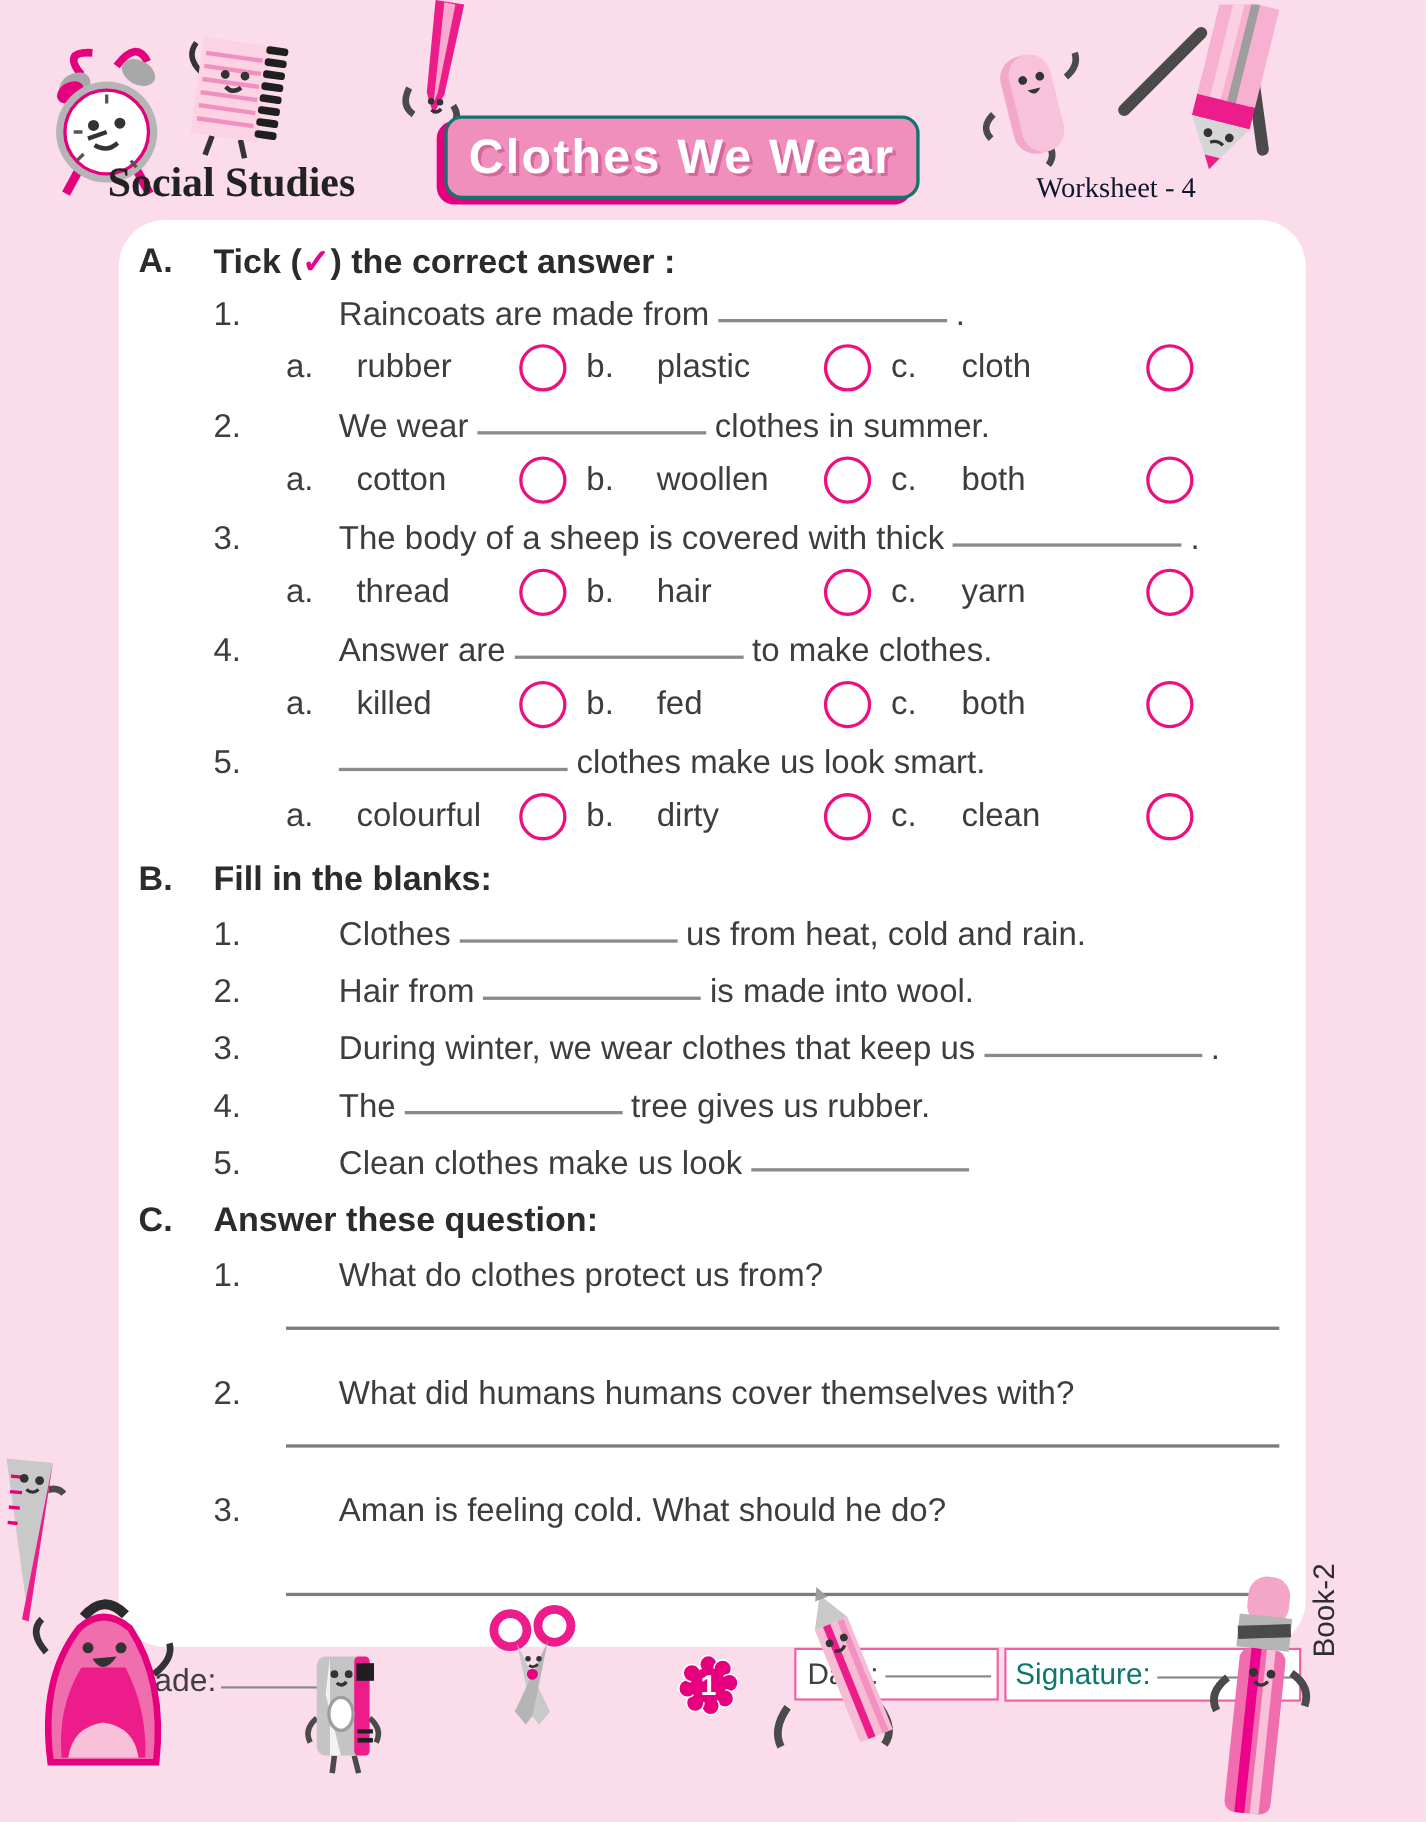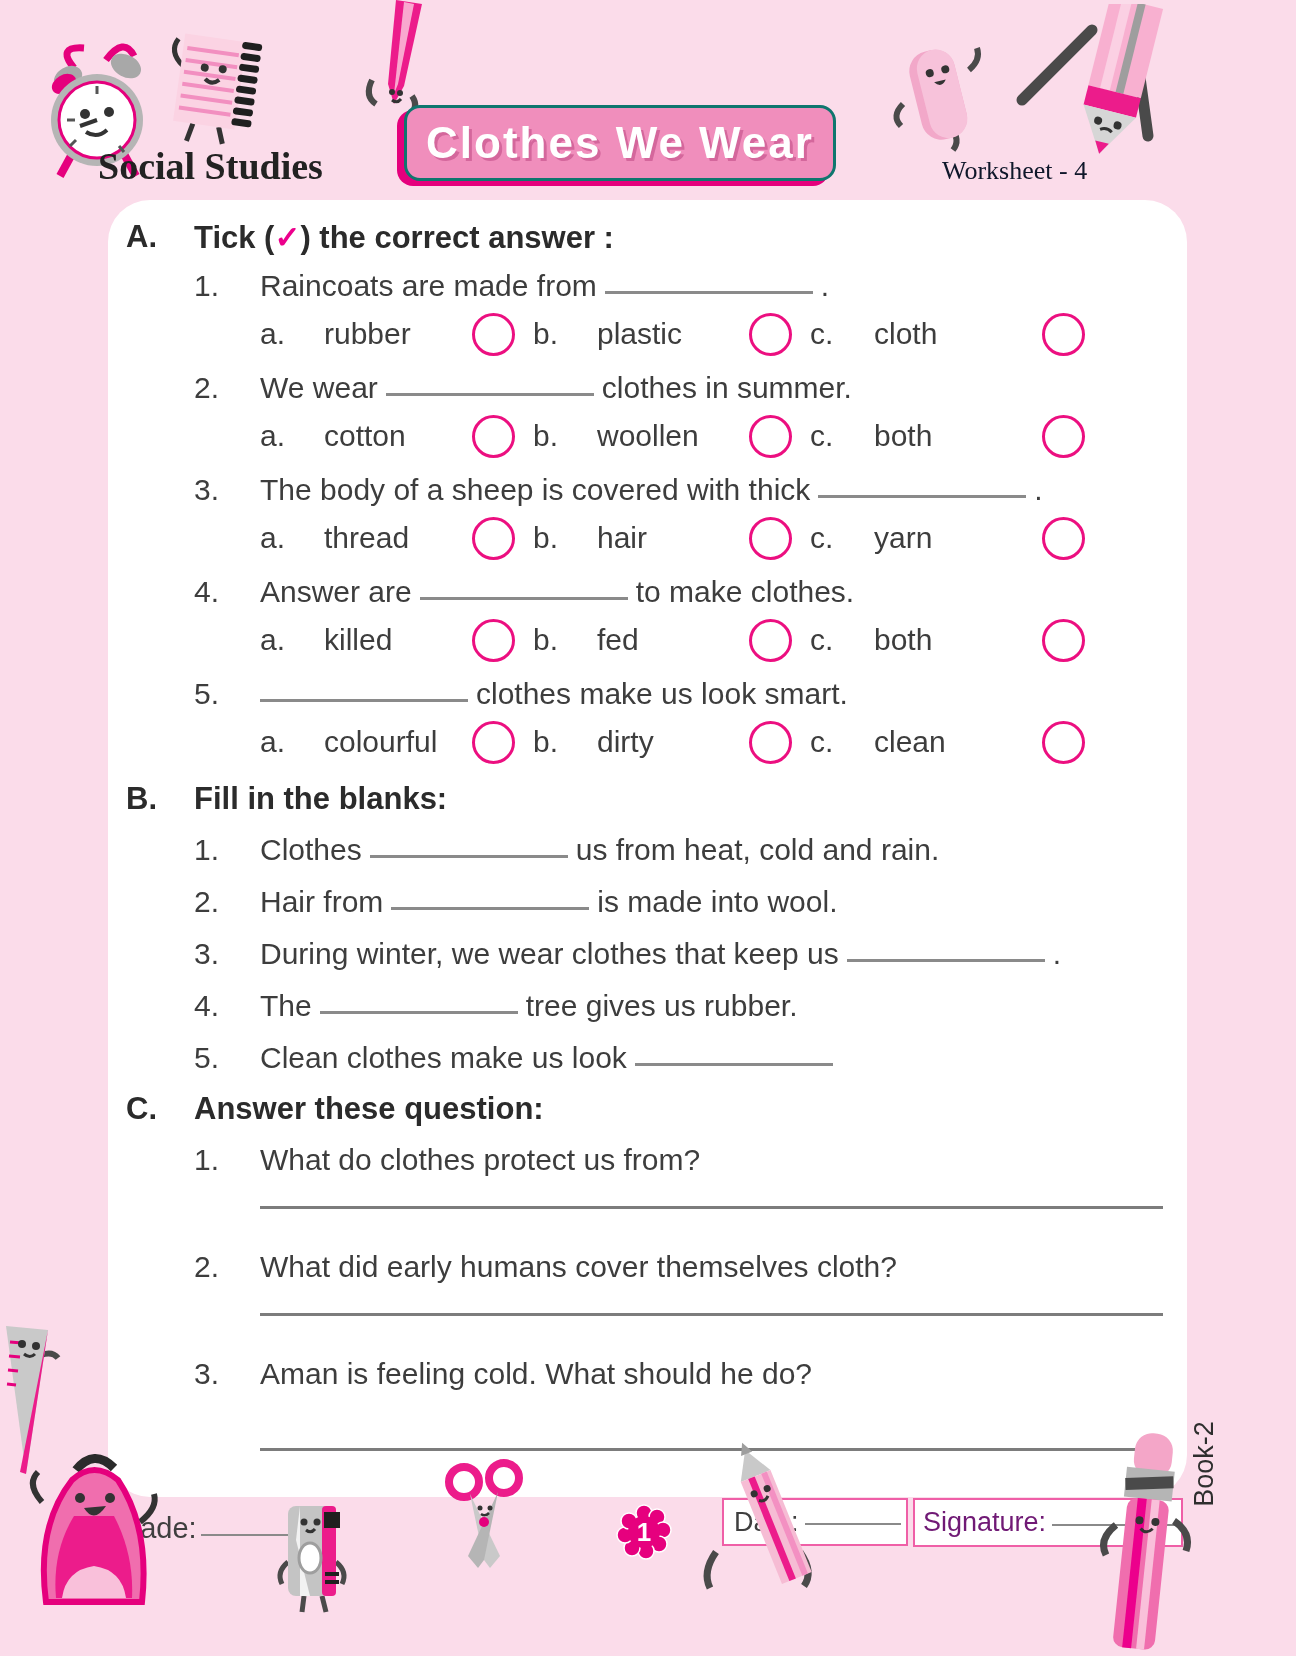--- a/index.html
+++ b/index.html
@@ -22,21 +22,21 @@
   .card{position:absolute;left:108px;top:200px;width:1079px;height:1297px;background:#ffffff;
         border-radius:42px;box-sizing:border-box;padding-top:16px;color:#3d3d3d;}
   .sec-head{display:flex;align-items:center;font-weight:bold;font-size:31px;color:#2b2b2b;height:42px;}
   .sec-head.mt1{margin-top:10px;} .sec-head.mt2{margin-top:8px;}
   .sec-letter{width:68px;padding-left:18px;flex:none;}
   .check{color:#ec008c;font-weight:bold;}
   .q-row{display:flex;align-items:center;font-size:30px;height:44px;margin-left:86px;margin-top:6px;}
   .b-row{margin-top:8px;}
   .c-row{margin-top:36px;} .c-row.first{margin-top:8px;}
   .q-num{width:66px;flex:none;}
-  .q-text{white-space:nowrap;}
+  .q-text{white-space:nowrap;margin-left:48px;}
   .blank{display:inline-block;width:208px;height:4px;border-bottom:3px solid #8a8a8a;
          margin:0 8px;vertical-align:2px;}
   .blank.b{width:198px;}
   .opt-row{display:flex;align-items:center;font-size:30px;height:52px;margin-left:152px;}
   .opt-label{width:64px;flex:none;}
   .opt-word{flex:none;}
   .w1{width:148px;} .w2{width:152px;} .w3{width:168px;}
   .circle{width:43px;height:43px;border:3.5px solid #ec0f80;border-radius:50%;
           flex:none;box-sizing:border-box;background:#fff;}
   .gap{width:18px;flex:none;}
@@ -44,21 +44,21 @@
   .answer-line.last{margin-top:52px;}
 
   
   .grade{position:absolute;left:108px;top:1512px;font-size:29px;color:#3f3f3f;}
   .grade .blank{width:88px;border-bottom:2.5px solid #8a8a8a;margin:0 4px;}
   .date-box{position:absolute;left:722px;top:1498px;width:186px;height:48px;background:#fff;
             border:2px solid #ef5fa7;box-sizing:border-box;display:flex;align-items:center;
             padding-left:10px;font-size:27px;color:#3f3f3f;}
   .sig-box{position:absolute;left:913px;top:1498px;width:270px;height:49px;background:#fff;
             border:2px solid #ef5fa7;box-sizing:border-box;display:flex;align-items:center;
-            padding-left:8px;font-size:27px;color:#701a75;}
+            padding-left:8px;font-size:27px;color:#0f766e;}
   .date-box .blank{width:96px;border-bottom:2.5px solid #8a8a8a;margin:0 0 0 6px;}
   .sig-box .blank{width:128px;border-bottom:2.5px solid #8a8a8a;margin:0 0 0 6px;}
   .book-label{position:absolute;left:1162px;top:1448px;width:86px;height:32px;text-align:center;
             transform:rotate(-90deg);font-size:27px;color:#2e2e2e;}
   .badge-1{position:absolute;left:616px;top:1504px;}
 </style>
 </head>
 <body>
 
 <div class="page">
@@ -285,21 +285,21 @@
     </div>
 
     <div class="q-row c-row first">
       <span class="q-num">1.</span>
       <span class="q-text">What do clothes protect us from?</span>
     </div>
     <div class="answer-line"></div>
 
     <div class="q-row c-row">
       <span class="q-num">2.</span>
-      <span class="q-text">What did early humans cover themselves cloth?</span>
+      <span class="q-text">What did humans humans cover themselves with?</span>
     </div>
     <div class="answer-line"></div>
 
     <div class="q-row c-row">
       <span class="q-num">3.</span>
       <span class="q-text">Aman is feeling cold. What should he do?</span>
     </div>
     <div class="answer-line last"></div>
   </div>
 

